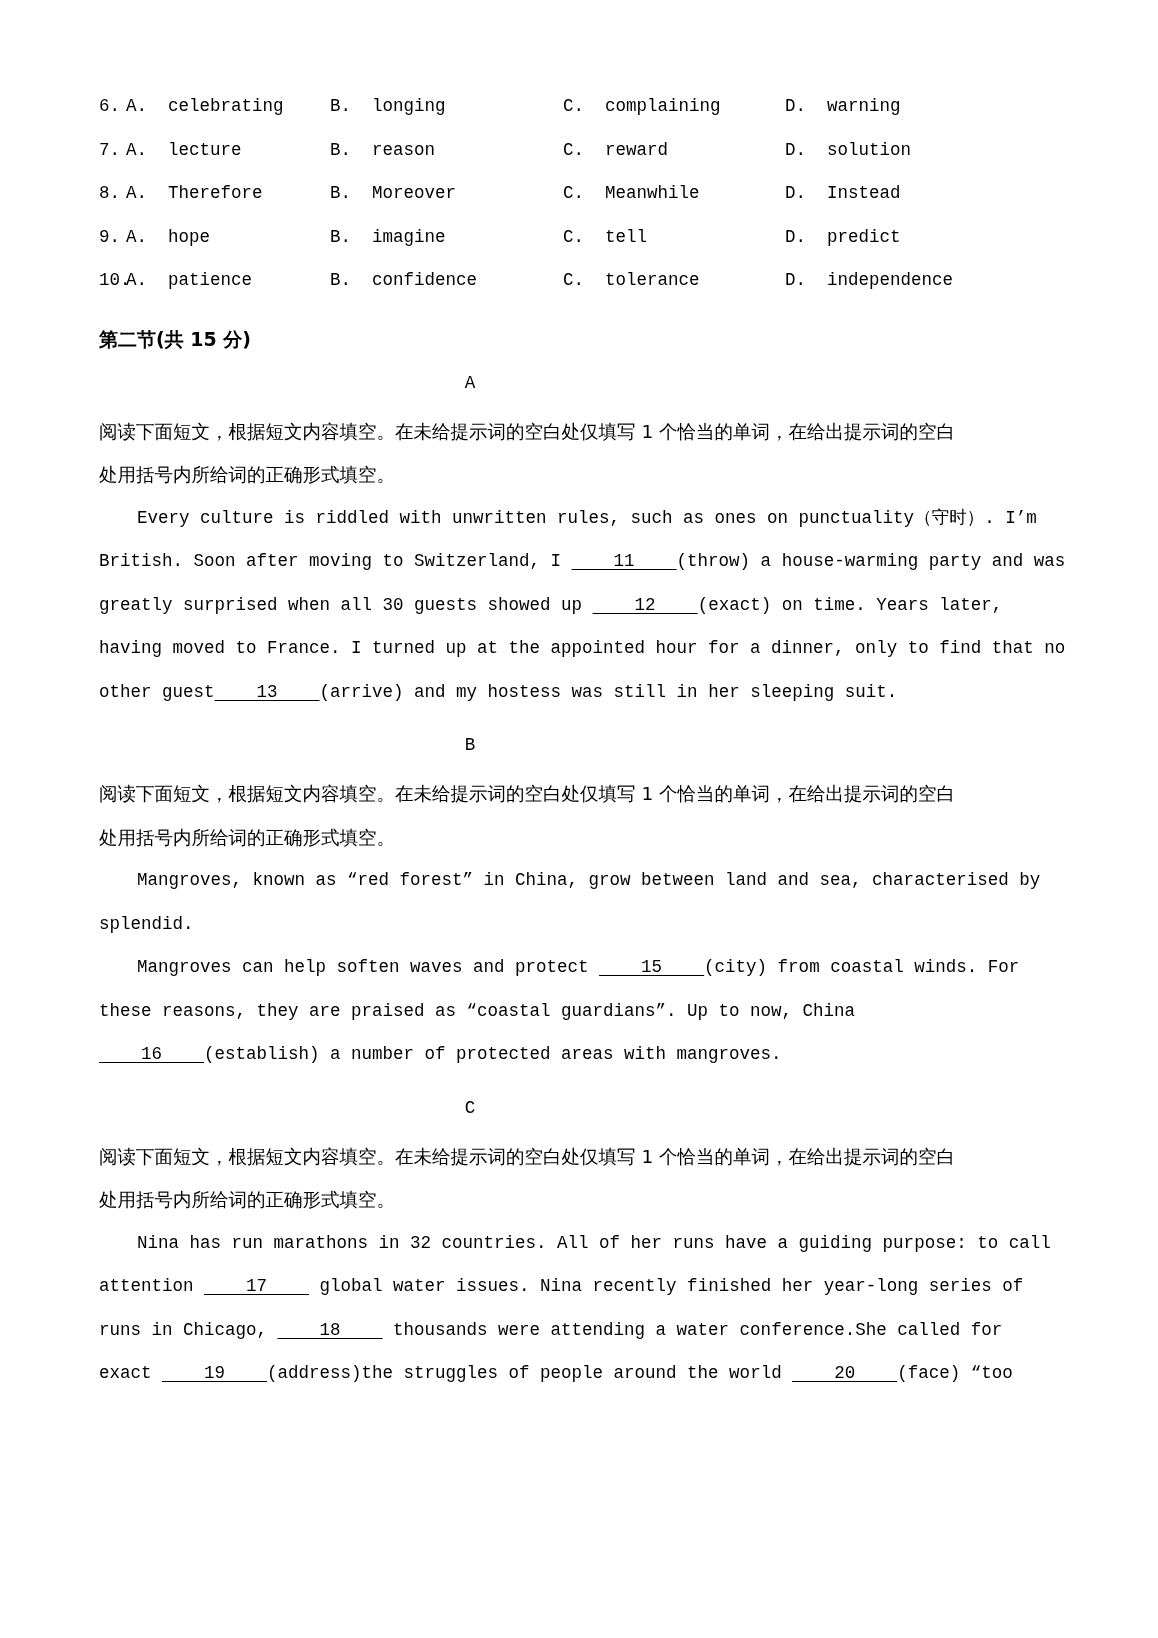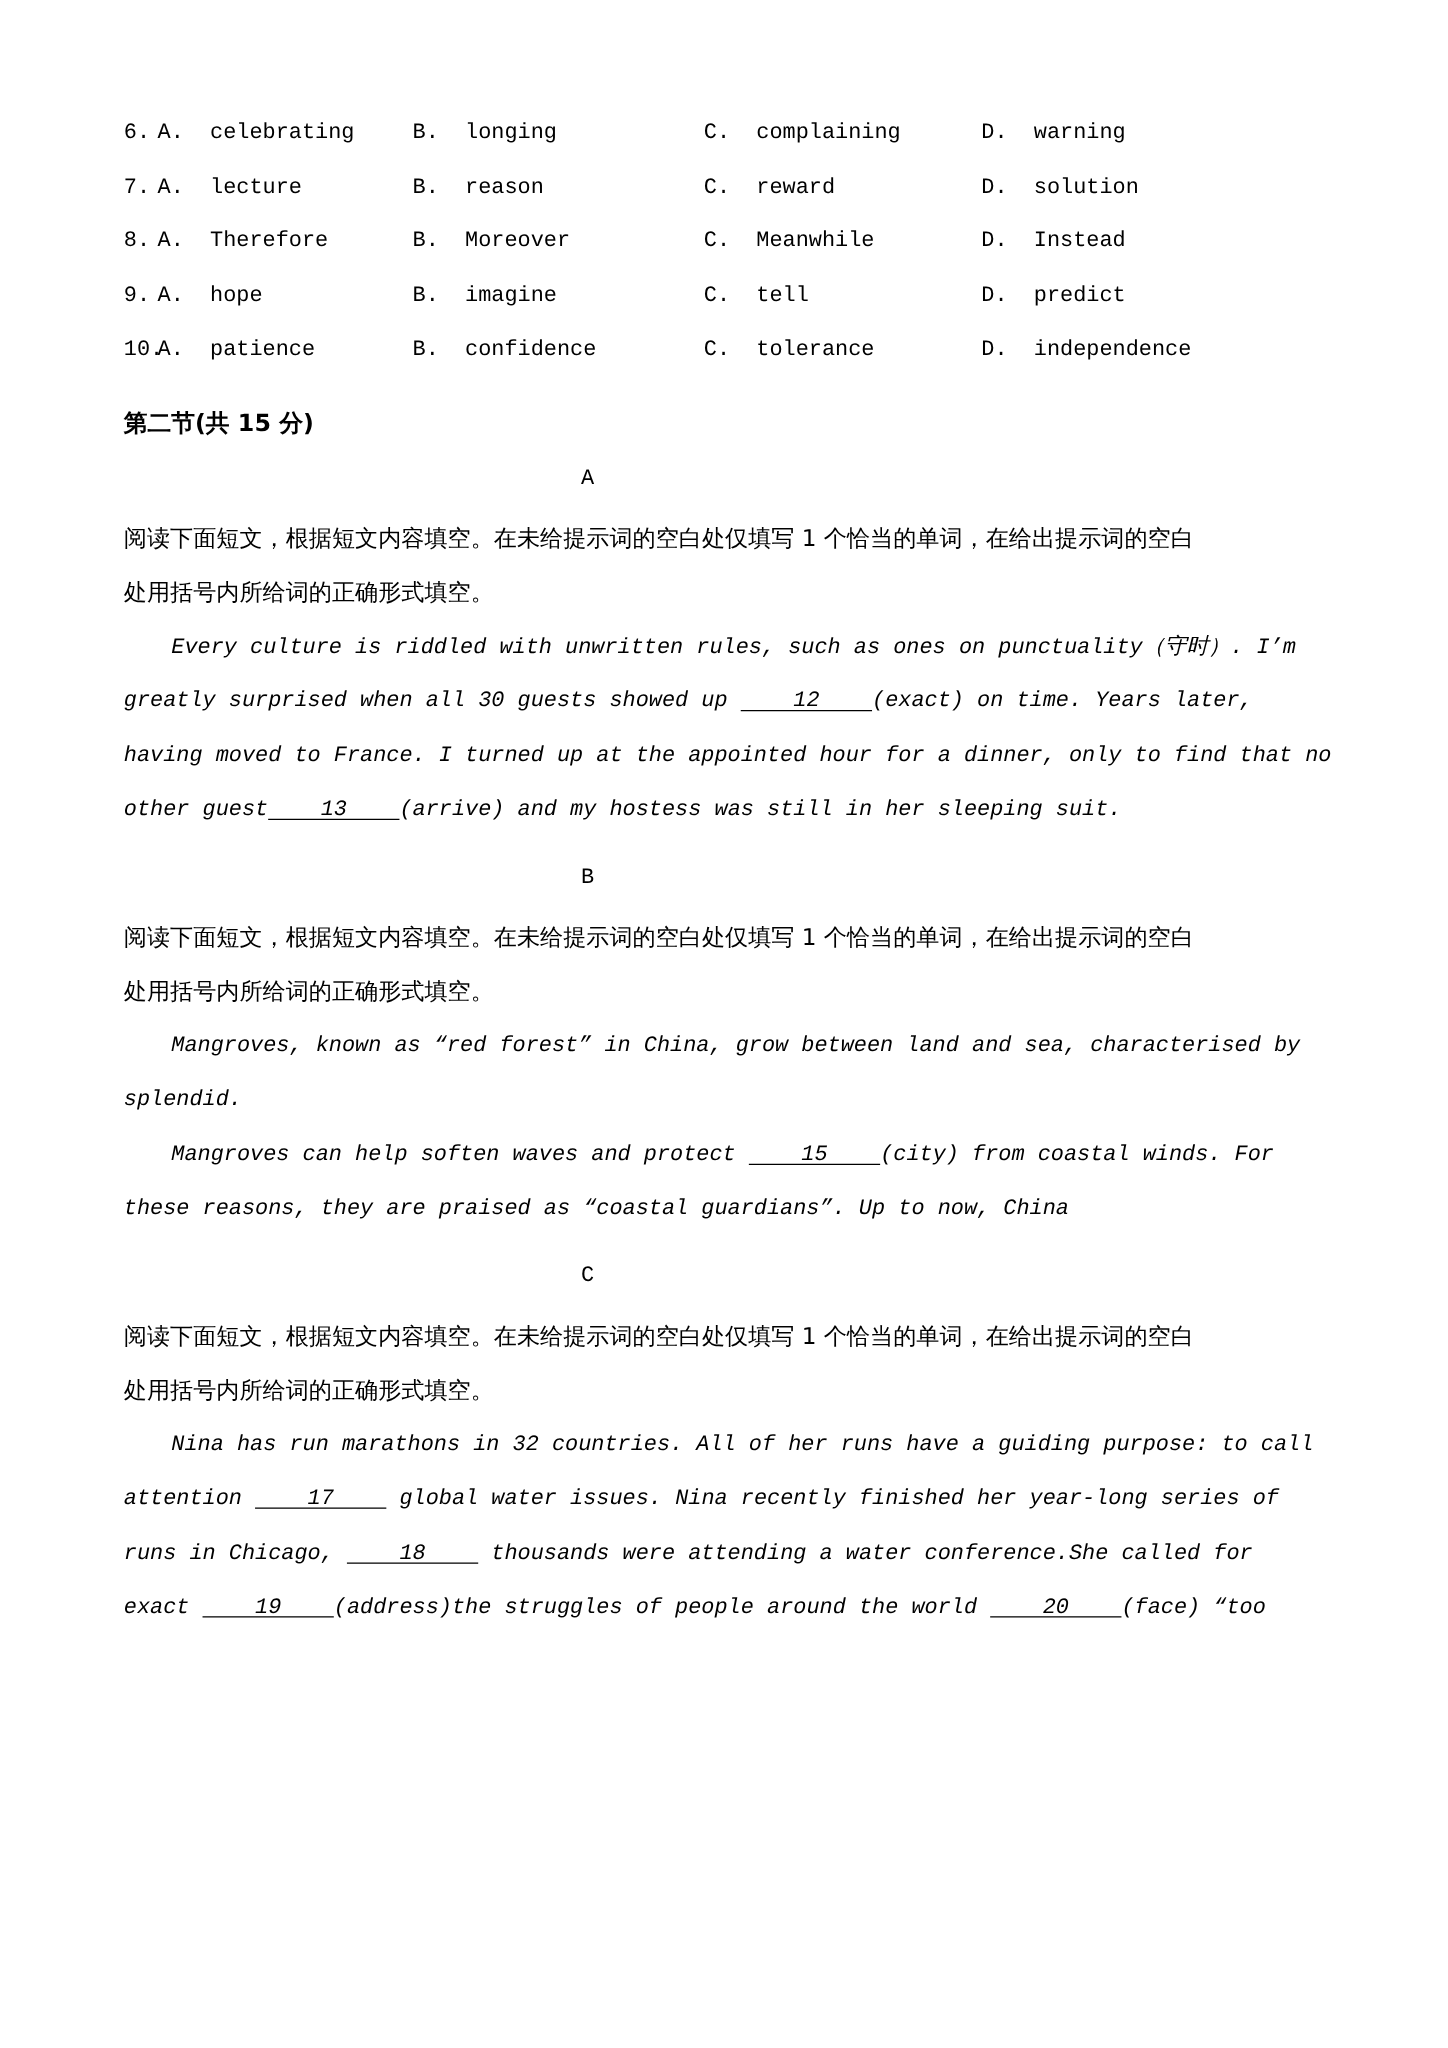--- a/index.html
+++ b/index.html
@@ -84,21 +84,20 @@
   
   .passage {
     font-size: 17.5px;
     line-height: 43.5px;
     margin: 0;
   }
   .passage .pline {
     display: block;
     white-space: pre;
     text-align: justify;
-    font-style: italic;
   }
 
   .blank {
     text-decoration: underline;
     text-underline-offset: 3px;
   }
 
   .ind { display: inline-block; width: 38px; }
 </style>
 </head>
@@ -119,36 +118,38 @@
 
     <div>
         <div>
           <div class="passage-letter">A</div>
           <div class="instruction">
             <span class="ins-line">阅读下面短文，根据短文内容填空。在未给提示词的空白处仅填写  1 个恰当的单词，在给出提示词的空白</span>
             <span class="ins-line">处用括号内所给词的正确形式填空。</span>
           </div>
           <div class="passage">
             <span class="pline"><span class="ind"></span><span>Every culture is riddled with unwritten rules, such as ones on punctuality（守时）. I’m</span></span>
+            <span class="pline"><span>British. Soon after moving to Switzerland, I </span><span class="blank">    11    </span><span>(throw) a house-warming party and was</span></span>
             <span class="pline"><span>greatly surprised when all 30 guests showed up </span><span class="blank">    12    </span><span>(exact) on time. Years later,</span></span>
             <span class="pline"><span>having moved to France. I turned up at the appointed hour for a dinner, only to find that no</span></span>
             <span class="pline"><span>other guest</span><span class="blank">    13    </span><span>(arrive) and my hostess was still in her sleeping suit.</span></span>
           </div>
         </div>
         <div>
           <div class="passage-letter">B</div>
           <div class="instruction">
             <span class="ins-line">阅读下面短文，根据短文内容填空。在未给提示词的空白处仅填写  1 个恰当的单词，在给出提示词的空白</span>
             <span class="ins-line">处用括号内所给词的正确形式填空。</span>
           </div>
           <div class="passage">
             <span class="pline"><span class="ind"></span><span>Mangroves, known as “red forest” in China, grow between land and sea, characterised by</span></span>
             <span class="pline"><span>splendid.</span></span>
             <span class="pline"><span class="ind"></span><span>Mangroves can help soften waves and protect </span><span class="blank">    15    </span><span>(city) from coastal winds. For</span></span>
             <span class="pline"><span>these reasons, they are praised as “coastal guardians”. Up to now, China</span></span>
+            <span class="pline"><span class="blank">    16    </span><span>(establish) a number of protected areas with mangroves.</span></span>
           </div>
         </div>
         <div>
           <div class="passage-letter">C</div>
           <div class="instruction">
             <span class="ins-line">阅读下面短文，根据短文内容填空。在未给提示词的空白处仅填写  1 个恰当的单词，在给出提示词的空白</span>
             <span class="ins-line">处用括号内所给词的正确形式填空。</span>
           </div>
           <div class="passage">
             <span class="pline"><span class="ind"></span><span>Nina has run marathons in 32 countries. All of her runs have a guiding purpose: to call</span></span>

